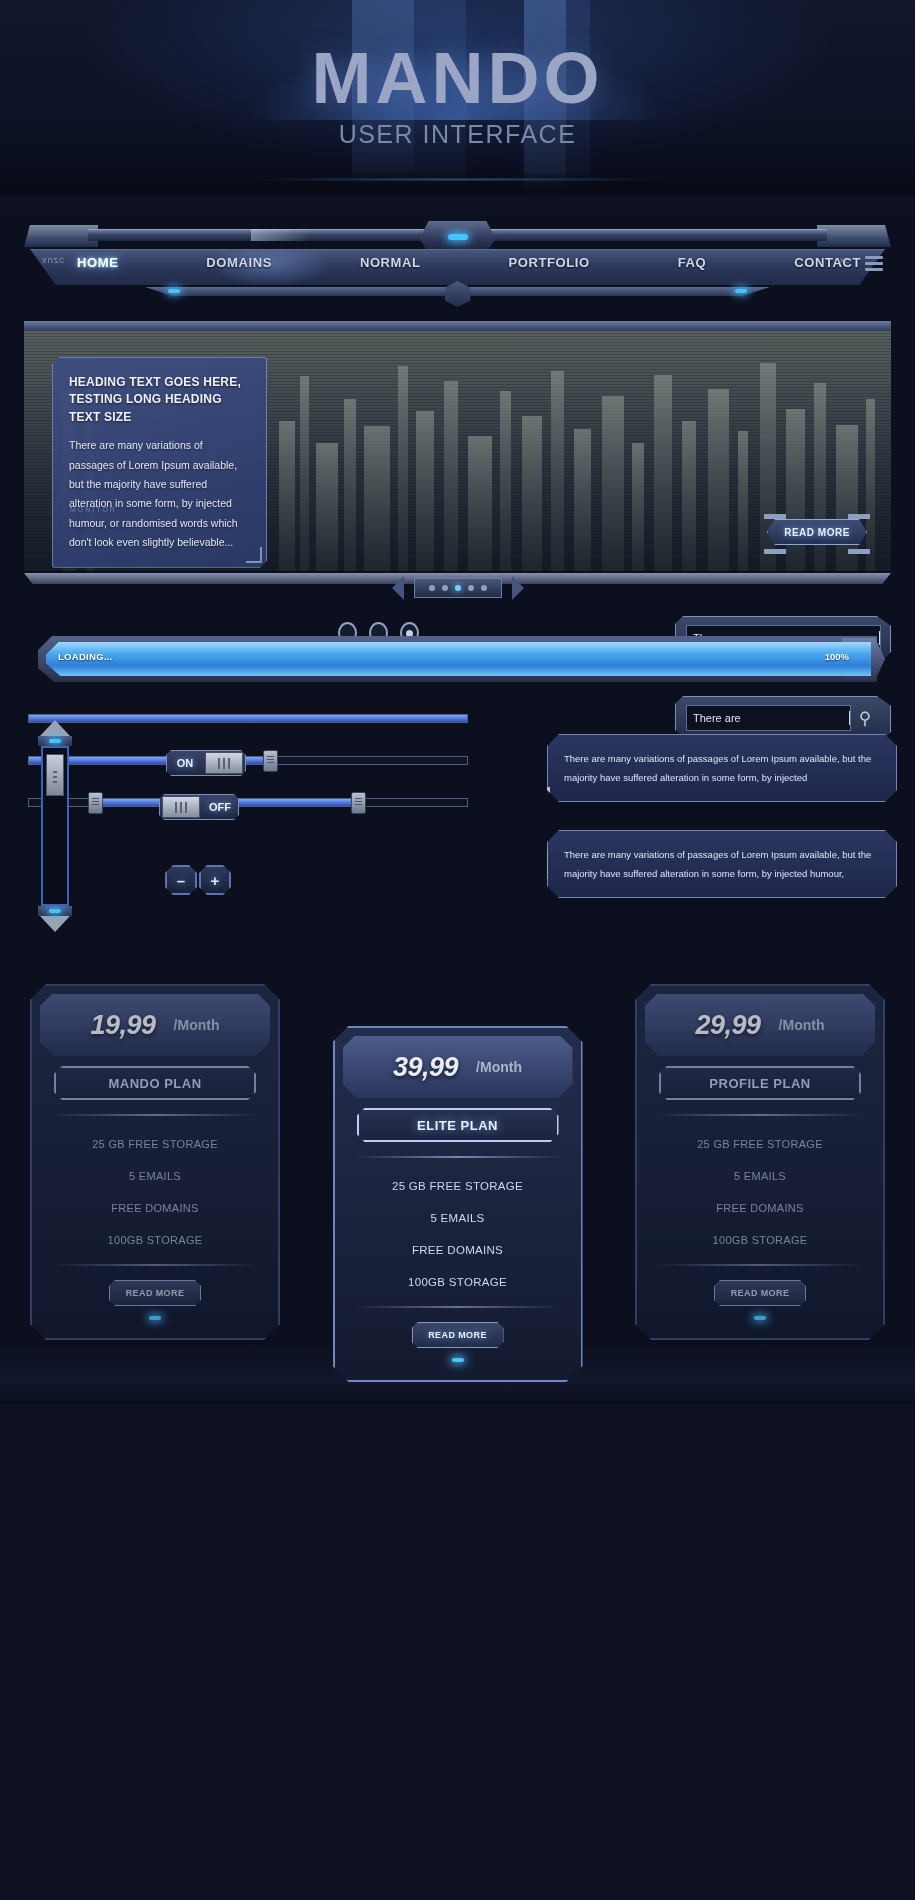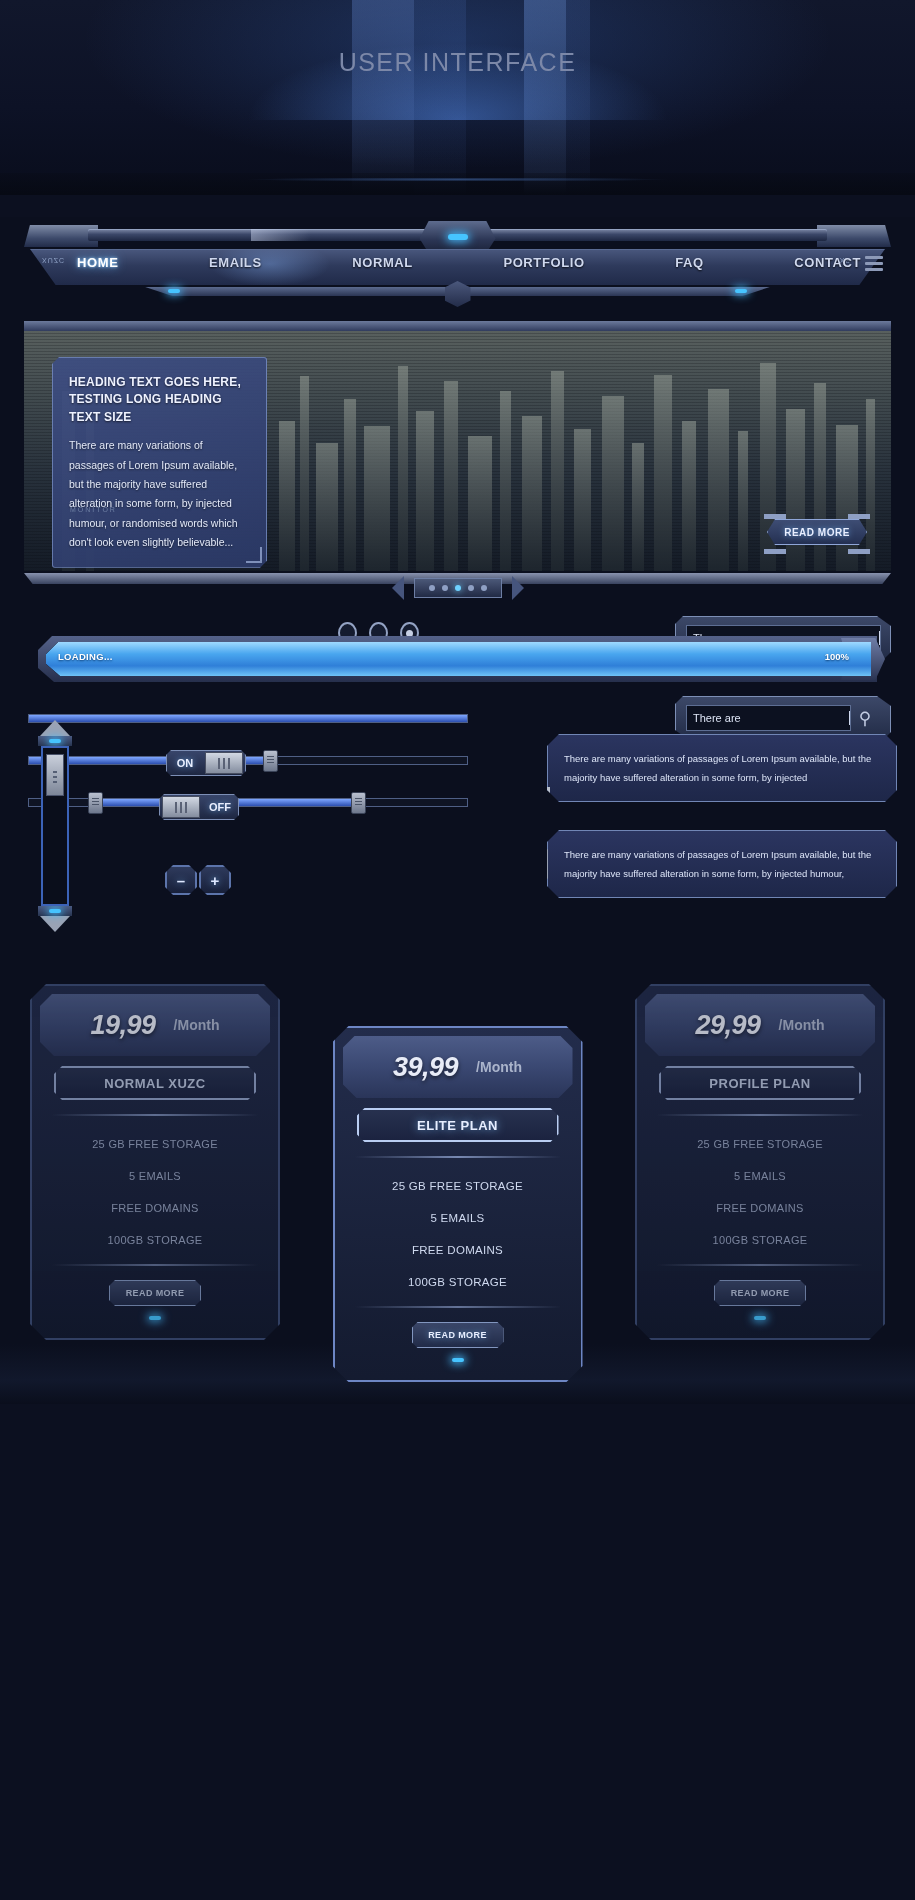--- a/index.html
+++ b/index.html
@@ -435,20 +435,21 @@
 </head>
 <body>
 
 <div class="banner">
   <div class="banner-glow"></div>
   <div class="streak s1"></div>
   <div class="streak s2"></div>
   <div class="streak s3"></div>
   <div class="streak s4"></div>
   <div class="brand-wrap">
+    <div class="brand-title">MANDO</div>
     <div class="brand-sub">USER INTERFACE</div>
   </div>
   <div class="banner-underline"></div>
   <div class="banner-base"></div>
 </div>
 
 <div class="page">
 
   <div class="nav-zone">
     <div class="nav-wing left"></div>
@@ -457,21 +458,21 @@
     <div class="nav-center-pod">
       <div class="led"></div>
     </div>
     <div class="nav-bar">
         <div class="hl"></div>
       </div>
     <div class="nav-microtext">XUZC</div>
     <div class="nav-microtext r">XS</div>
     <div class="nav-links">
       <div class="nav-link active">HOME</div>
-      <div class="nav-link">EMAILS</div>
+      <div class="nav-link">DOMAINS</div>
       <div class="nav-link">NORMAL</div>
       <div class="nav-link">PORTFOLIO</div>
       <div class="nav-link">FAQ</div>
       <div class="nav-link">CONTACT</div>
     </div>
     <div class="nav-grip">
         <i></i>
         <i></i>
         <i></i>
       </div>
@@ -666,21 +667,21 @@
     </div>
   </div>
 
   <div class="pricing">
 
     <div class="pcard side left">
       <div class="price-plate">
         <span class="price-num">19,99</span>
         <span class="price-per">/Month</span>
       </div>
-      <div class="plan-btn">NORMAL XUZC</div>
+      <div class="plan-btn">MANDO PLAN</div>
       <div class="plan-div"></div>
       <div class="feat-list">
         <div class="feat">25 GB FREE STORAGE</div>
         <div class="feat">5 EMAILS</div>
         <div class="feat">FREE DOMAINS</div>
         <div class="feat">100GB STORAGE</div>
       </div>
       <div class="feat-div"></div>
       <div class="card-read">
         <div class="rm-plate">READ MORE</div>

